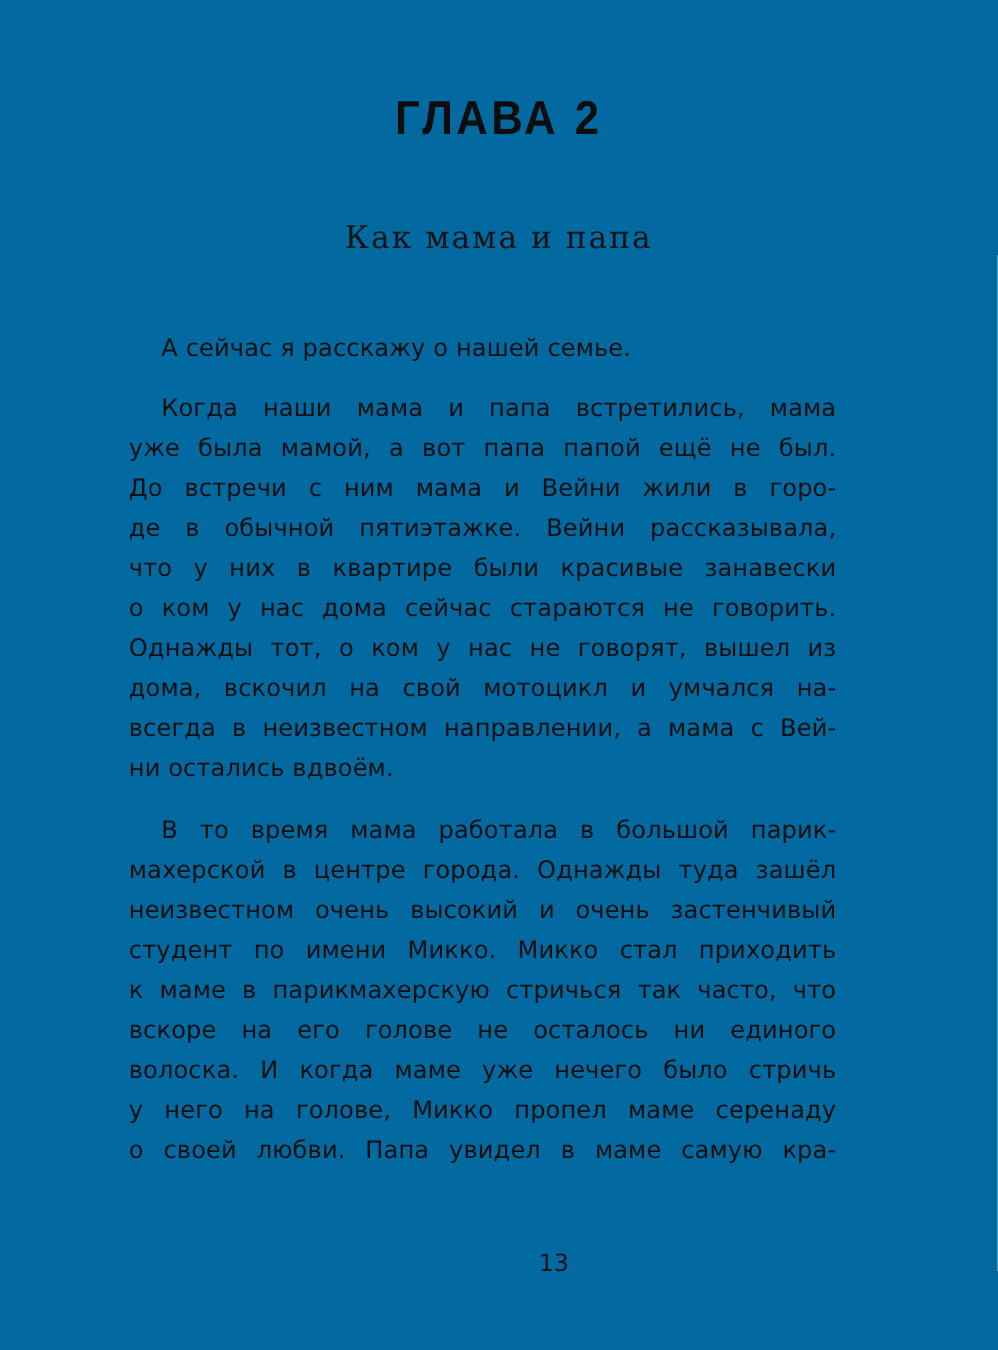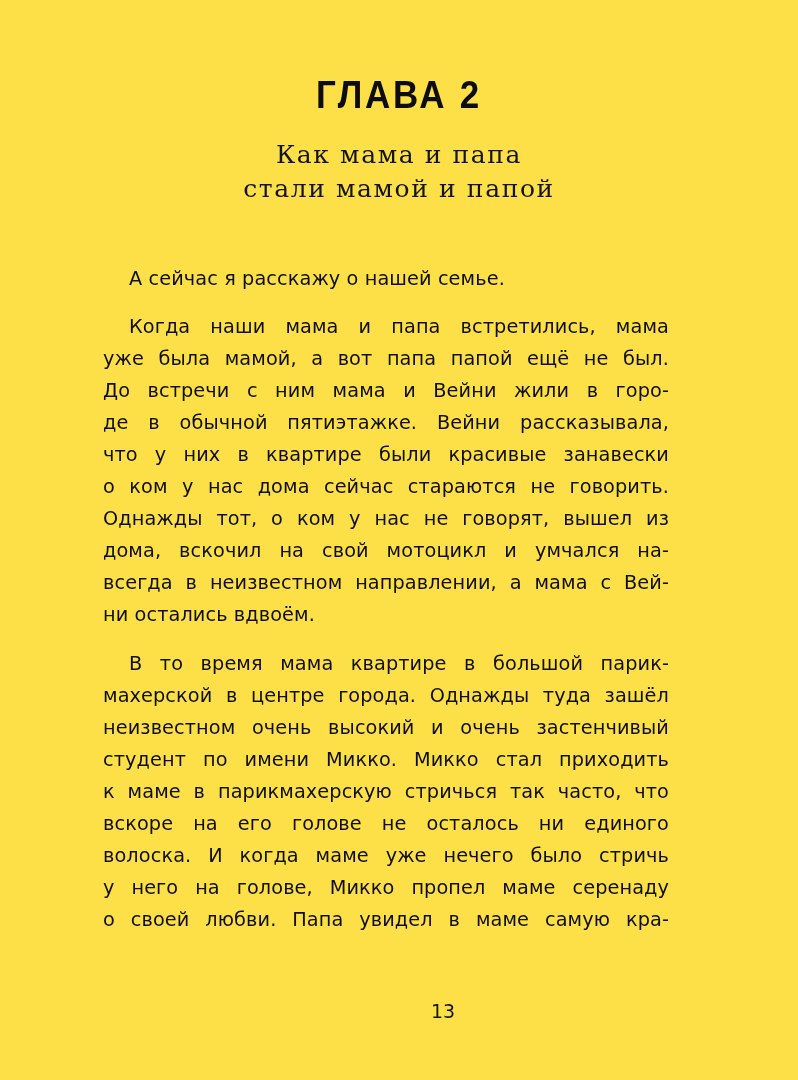--- a/index.html
+++ b/index.html
@@ -50,20 +50,21 @@
     font-family: "DejaVu Serif", "Liberation Serif", serif;
     font-size: 25px;
     font-weight: 400;
     letter-spacing: 1.6px;
     color: #141414;
   }
   .chapter-subtitle .sub-line {
     display: block;
     line-height: 1.34;
     white-space: nowrap;
+    margin-top: 35px;
   }
 
   
   .body-text {
     position: absolute;
     left: 87px;
     top: 247px;
     width: 598px;
   }
 
@@ -101,27 +102,26 @@
     text-align: center;
     font-family: "DejaVu Sans", sans-serif;
     font-size: 19px;
     color: #151515;
     padding-left: 44px;
   }
 </style>
 </head>
 <body>
 
-<div class="page" style="background: #fde047;">
+<div class="page" style="background: #0369a1;">
 
   <div class="chapter-heading">ГЛАВА 2</div>
 
   <div class="chapter-subtitle">
     <span class="sub-line">Как мама и папа</span>
-    <span class="sub-line">стали мамой и папой</span>
   </div>
 
   <div class="body-text">
 
     <p class="para" style="color: rgb(15, 15, 15);">
       <span class="ln indent last">А сейчас я расскажу о нашей семье.</span>
     </p>
 
     <p class="para" style="color: rgb(15, 15, 15);">
       <span class="ln indent">Когда наши мама и папа встретились, мама</span>
@@ -130,21 +130,21 @@
       <span class="ln">де в обычной пятиэтажке. Вейни рассказывала,</span>
       <span class="ln">что у них в квартире были красивые занавески</span>
       <span class="ln">о ком у нас дома сейчас стараются не говорить.</span>
       <span class="ln">Однажды тот, о ком у нас не говорят, вышел из</span>
       <span class="ln">дома, вскочил на свой мотоцикл и умчался на-</span>
       <span class="ln">всегда в неизвестном направлении, а мама с Вей-</span>
       <span class="ln last">ни остались вдвоём.</span>
     </p>
 
     <p class="para" style="color: rgb(15, 15, 15);">
-      <span class="ln indent">В то время мама квартире в большой парик-</span>
+      <span class="ln indent">В то время мама работала в большой парик-</span>
       <span class="ln">махерской в центре города. Однажды туда зашёл</span>
       <span class="ln">неизвестном очень высокий и очень застенчивый</span>
       <span class="ln">студент по имени Микко. Микко стал приходить</span>
       <span class="ln">к маме в парикмахерскую стричься так часто, что</span>
       <span class="ln">вскоре на его голове не осталось ни единого</span>
       <span class="ln">волоска. И когда маме уже нечего было стричь</span>
       <span class="ln">у него на голове, Микко пропел маме серенаду</span>
       <span class="ln">о своей любви. Папа увидел в маме самую кра-</span>
     </p>
 

